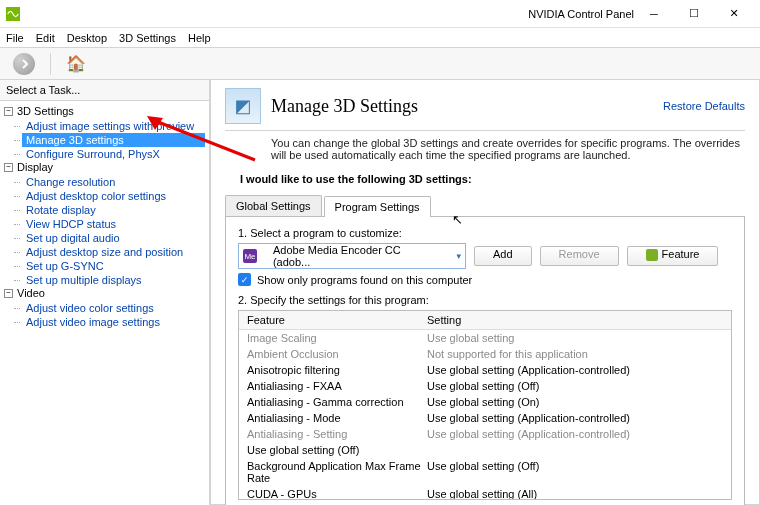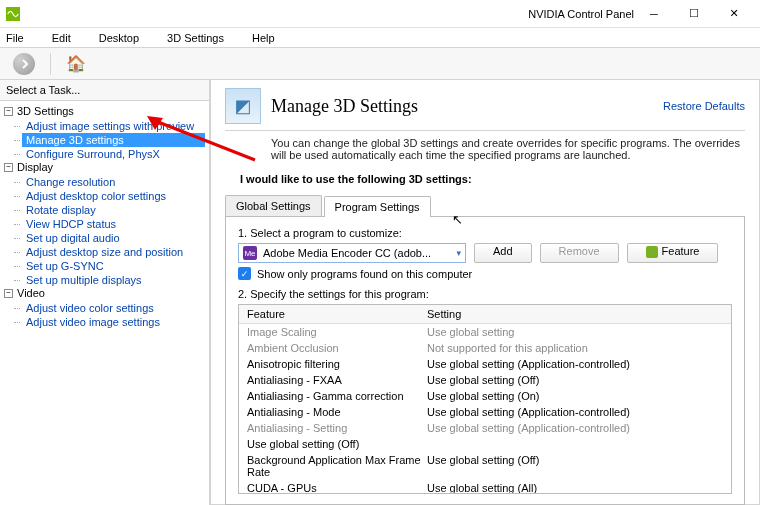--- a/index.html
+++ b/index.html
@@ -25,21 +25,21 @@
   .titlebar .logo { width: 14px; height: 14px; margin-right: 6px; }
   .titlebar .title { flex: 1; }
   .window-controls { display: flex; gap: 0; }
   .window-controls div { width: 40px; height: 28px; display: flex; align-items: center; justify-content: center; }
   
   .menubar {
     height: 20px;
     display: flex;
     align-items: center;
     padding: 0 6px;
-    gap: 28px;
+    gap: 12px;
     border-bottom: 1px solid #d4d4d4;
   }
   .menubar span { cursor: default; }
   
   .toolbar {
     height: 32px;
     display: flex;
     align-items: center;
     padding: 0 6px;
     gap: 4px;
@@ -149,26 +149,26 @@
     cursor: default;
   }
   .tab.active { background: #fff; position: relative; top: 1px; }
   .tab-body {
     border: 1px solid #bcbcbc;
     padding: 10px 12px;
     background: #fff;
   }
   .row { display: flex; align-items: center; gap: 8px; margin: 4px 0; }
   .select {
-    display: flex; align-items: center; gap: 6px;
+    display: flex; align-items: center; gap: 16px;
     border: 1px solid #8fb5e0;
     background: #fff;
     padding: 8px 4px;
     width: 228px;
-    height: 20px;
+    height: 26px;
   }
   .select .badge {
     width: 14px; height: 14px; background: #6b2fa0; color:#fff;
     font-size:8px;display:flex;align-items:center;justify-content:center;border-radius:2px;
   }
   .select .caret { margin-left: auto; color:#3a6fb5; font-size:9px; }
   .btn {
     border: 1px solid #bcbcbc; background: linear-gradient(#fff,#eee);
     padding: 1px 18px; height: 20px; border-radius: 2px; cursor: default;
   }

